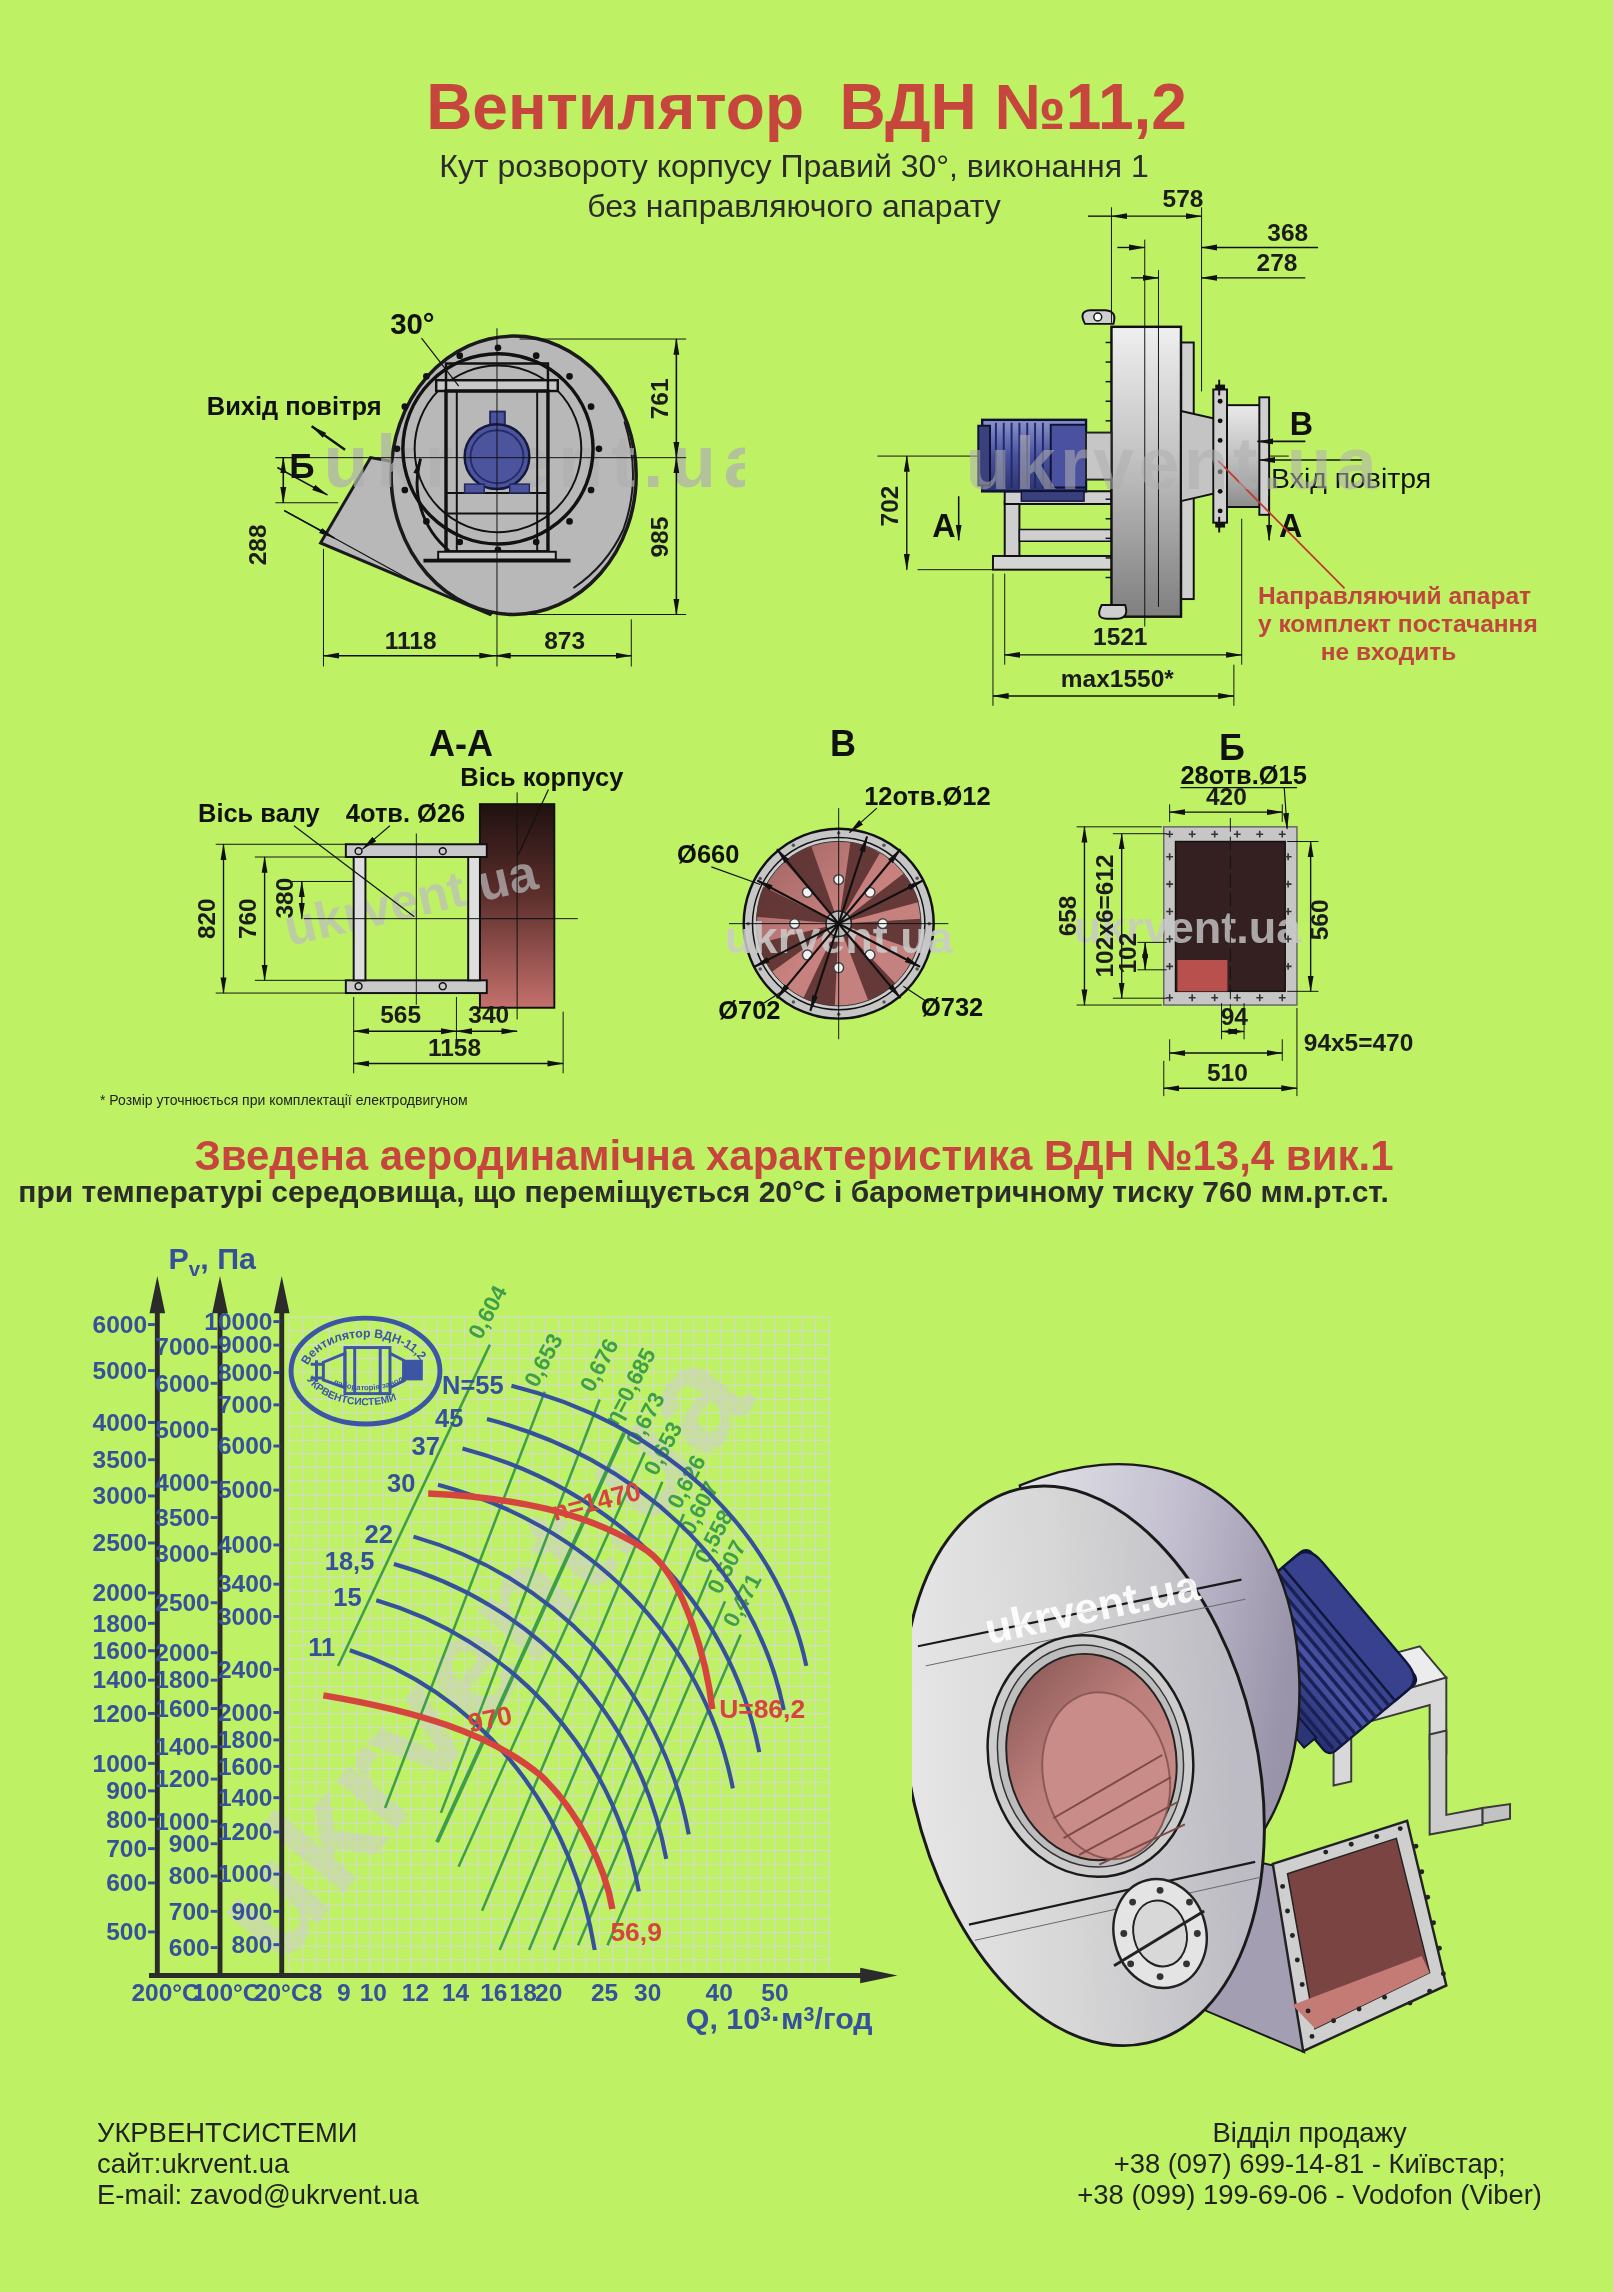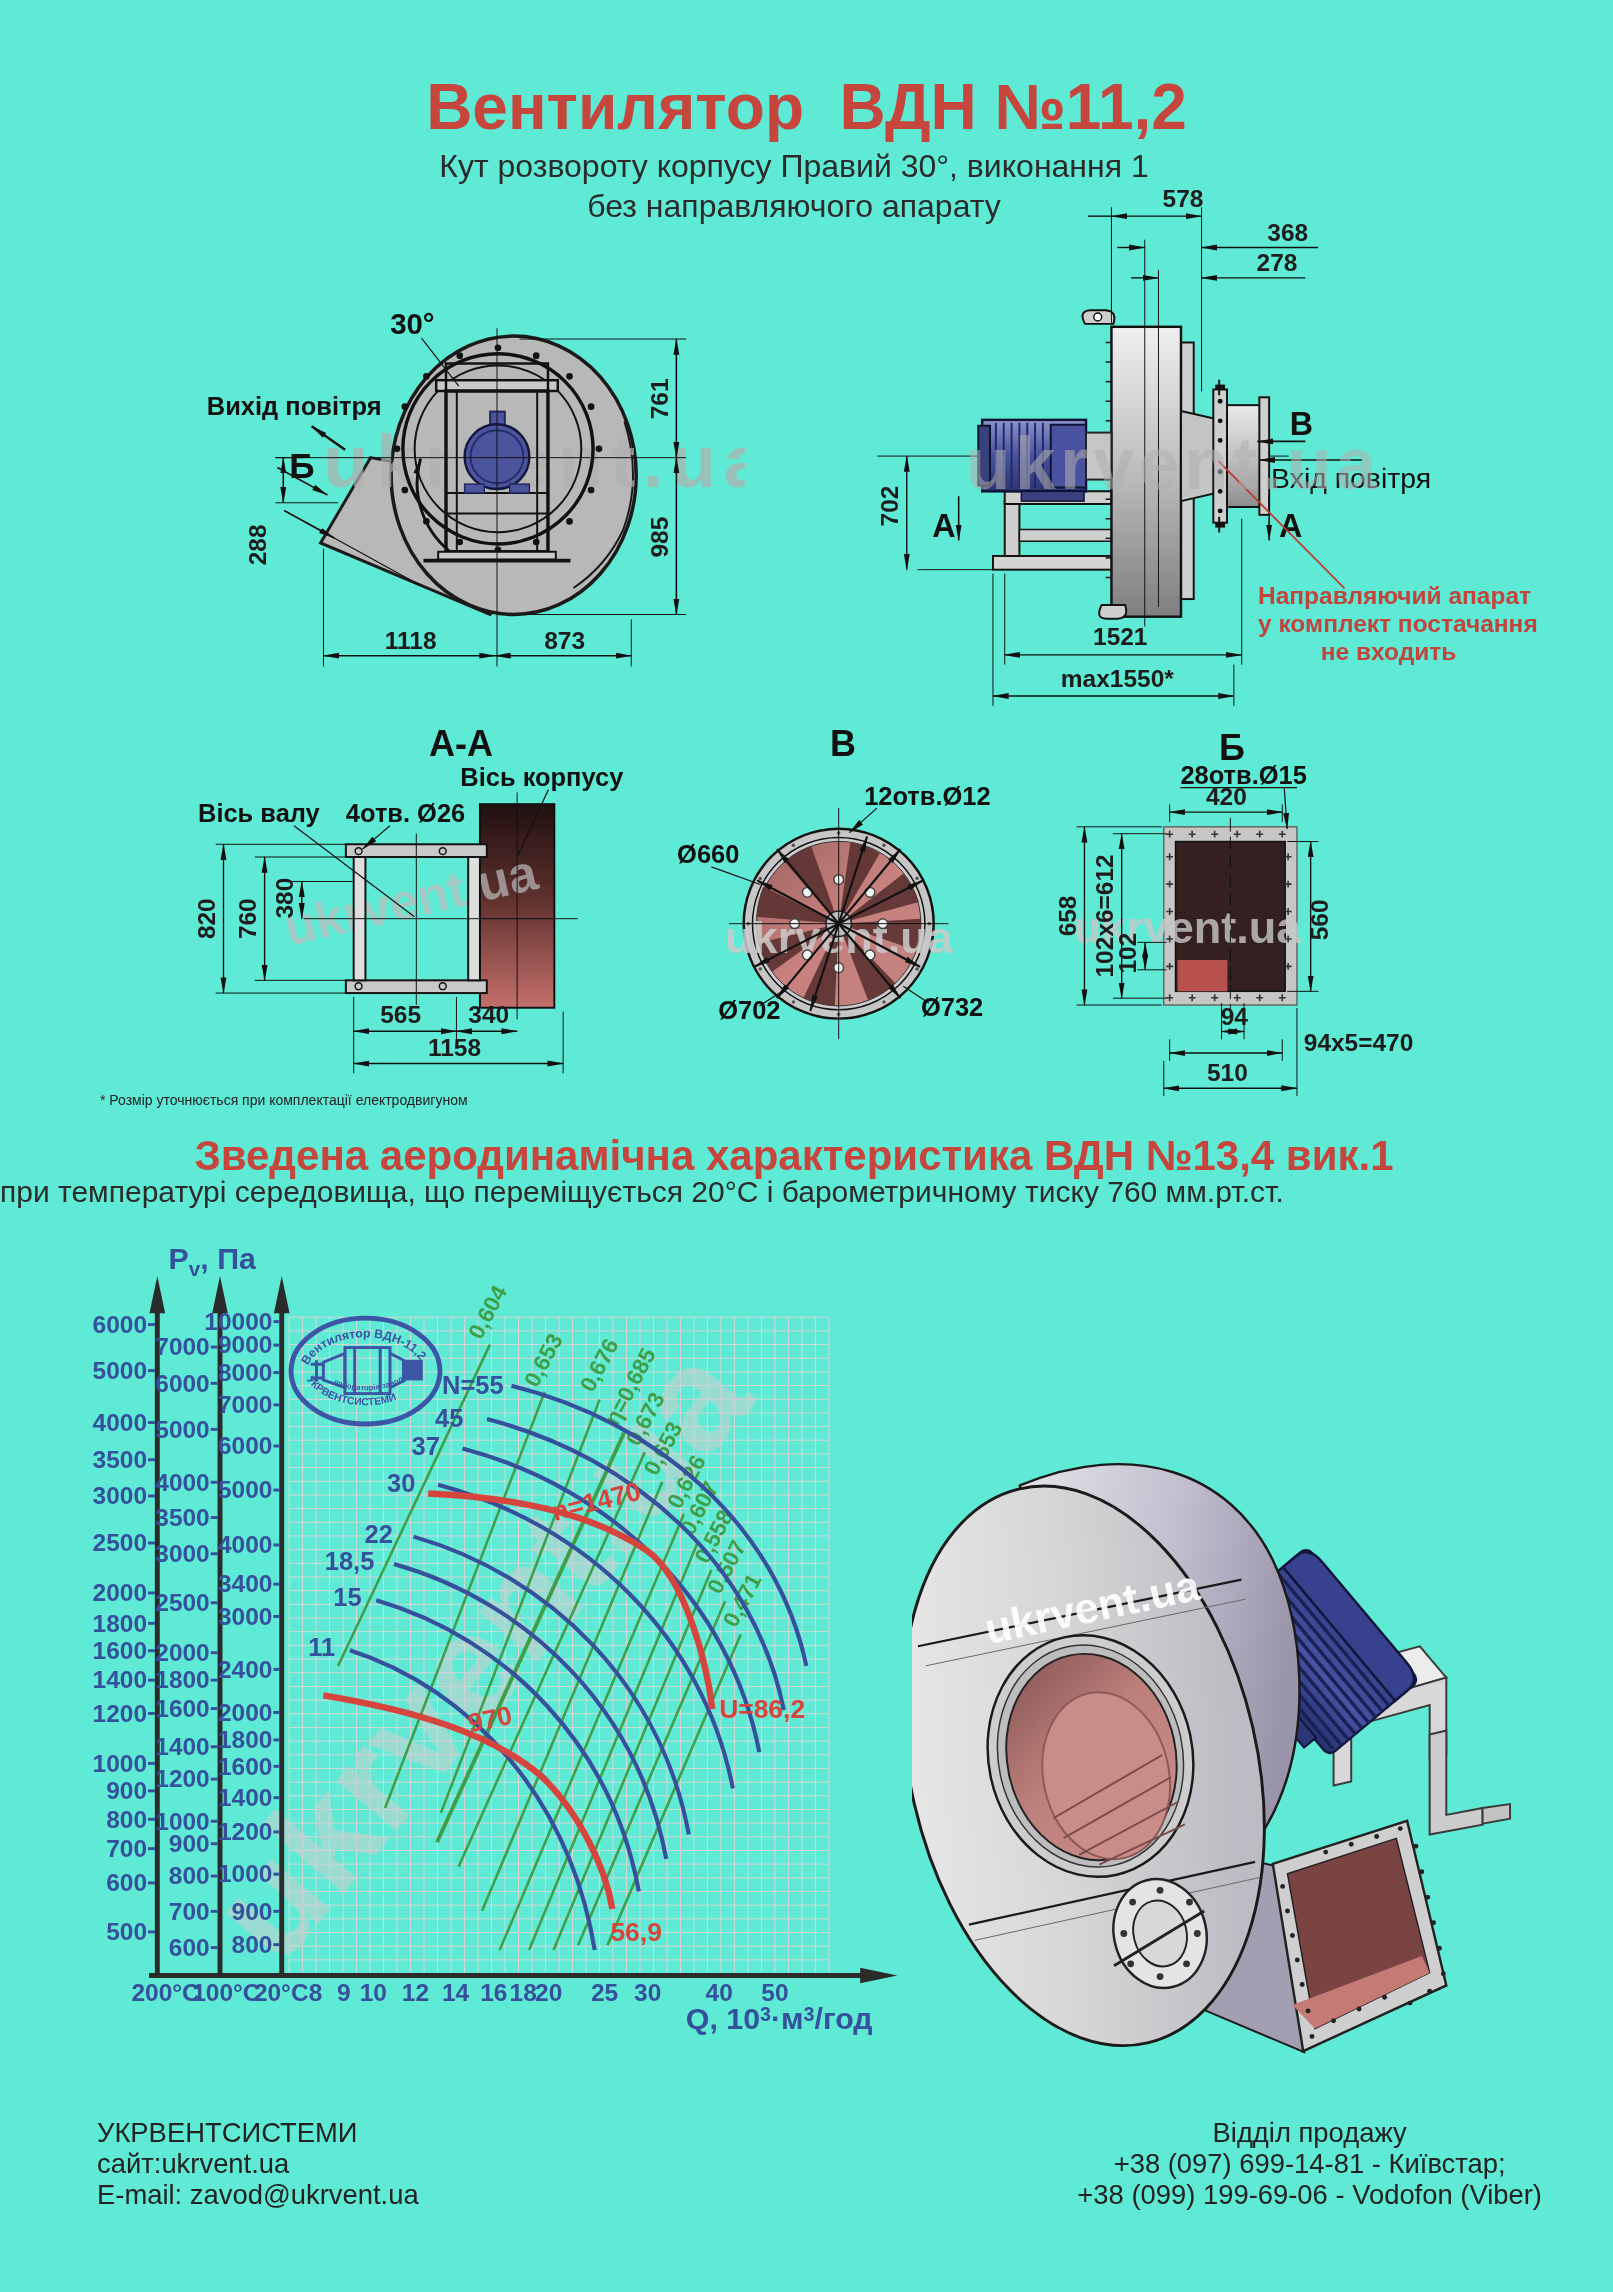--- a/index.html
+++ b/index.html
@@ -1,33 +1,33 @@
 <!DOCTYPE html>
 <html><head><meta charset="utf-8">
 <style>
 html,body{margin:0;padding:0;background:#fff}
-#page{position:relative;width:1613px;height:2293px;background:#5eead4;font-family:"Liberation Sans",sans-serif;overflow:hidden}
+#page{position:relative;width:1613px;height:2293px;background:#bef264;font-family:"Liberation Sans",sans-serif;overflow:hidden}
 .abs{position:absolute}
 .dim{font-weight:bold;fill:#1c1c1c}
 sup{line-height:0}
 </style></head>
 <body>
 <div id="page">
 
 <div class="abs" style="left:0;top:70px;width:1613px;text-align:center;font-size:64px;font-weight:bold;color:#c6463e;white-space:nowrap">Вентилятор&nbsp;&nbsp;ВДН №11,2</div>
 <div class="abs" style="left:0;top:146px;width:1588px;text-align:center;font-size:32px;font-weight:normal;color:#2b2b2b;line-height:40px">Кут розвороту корпусу Правий 30°, виконання 1<br>без направляючого апарату</div>
 
 <div class="abs" style="left:395px;top:723px;width:98px;text-align:right;font-size:36px;font-weight:bold;color:#111">А-А</div>
 <div class="abs" style="left:804px;top:723px;width:78px;text-align:center;font-size:36px;font-weight:bold;color:#111">В</div>
 <div class="abs" style="left:1193px;top:727px;width:78px;text-align:center;font-size:36px;font-weight:bold;color:#111">Б</div>
 
 <div class="abs" style="left:100px;top:1092px;font-size:14px;font-weight:normal;color:#222">* Розмір уточнюється при комплектації електродвигуном</div>
 
 <div class="abs" style="left:0;top:1132px;width:1588px;text-align:center;font-size:42px;font-weight:bold;color:#c6463e;white-space:nowrap">Зведена аеродинамічна характеристика ВДН №13,4 вик.1</div>
-<div class="abs" style="left:0;top:1175px;width:1407px;text-align:left;font-size:30px;font-weight:normal;color:#2b2b2b;white-space:nowrap">при температурі середовища, що переміщується 20°С і барометричному тиску 760 мм.рт.ст.</div>
+<div class="abs" style="left:0;top:1175px;width:1407px;text-align:center;font-size:30px;font-weight:bold;color:#2b2b2b;white-space:nowrap">при температурі середовища, що переміщується 20°С і барометричному тиску 760 мм.рт.ст.</div>
 
 
 <div class="abs" style="left:1258px;top:582px;width:261px;text-align:center;font-size:24.5px;font-weight:bold;color:#c0453c;line-height:28px;white-space:nowrap">Направляючий апарат<br>у комплект постачання<br>не входить</div>
 
 <div class="abs" style="left:97px;top:2117px;font-size:27.4px;color:#222;line-height:31px">УКРВЕНТСИСТЕМИ<br>сайт:ukrvent.ua<br>E-mail: zavod@ukrvent.ua</div>
 <div class="abs" style="right:71px;top:2117px;font-size:27.4px;color:#222;line-height:31px;text-align:center">Відділ продажу<br>+38 (097) 699-14-81 - Київстар;<br>+38 (099) 199-69-06 - Vodofon (Viber)</div>
 
 <svg class="abs" style="left:98px;top:235px" width="647" height="461" viewBox="100 240 660 470">
 <defs>
 <marker id="ar" markerWidth="17" markerHeight="8" refX="16" refY="4" orient="auto" markerUnits="userSpaceOnUse">

